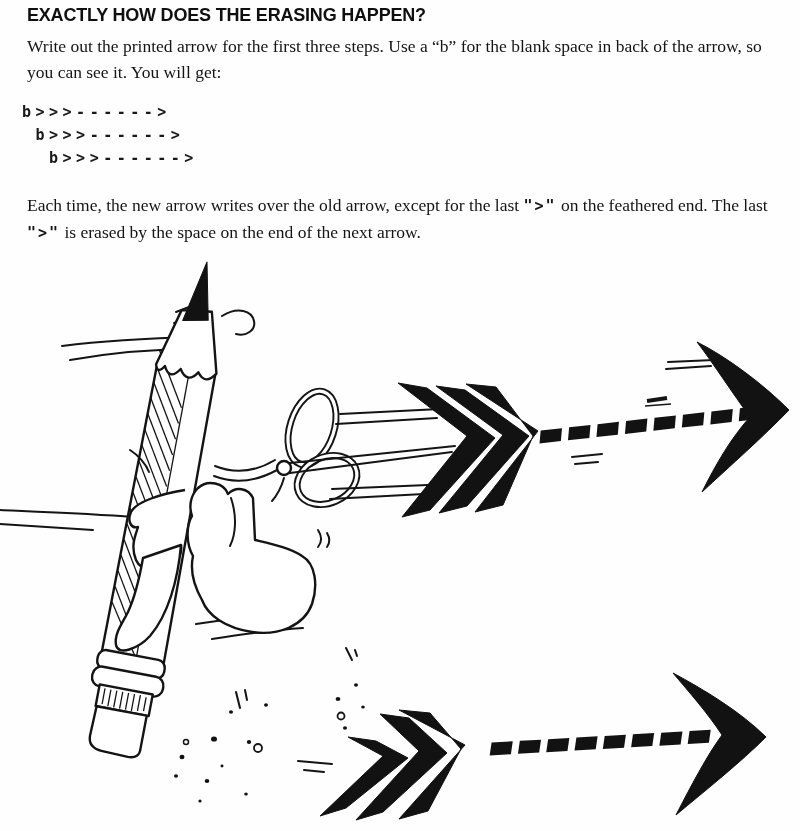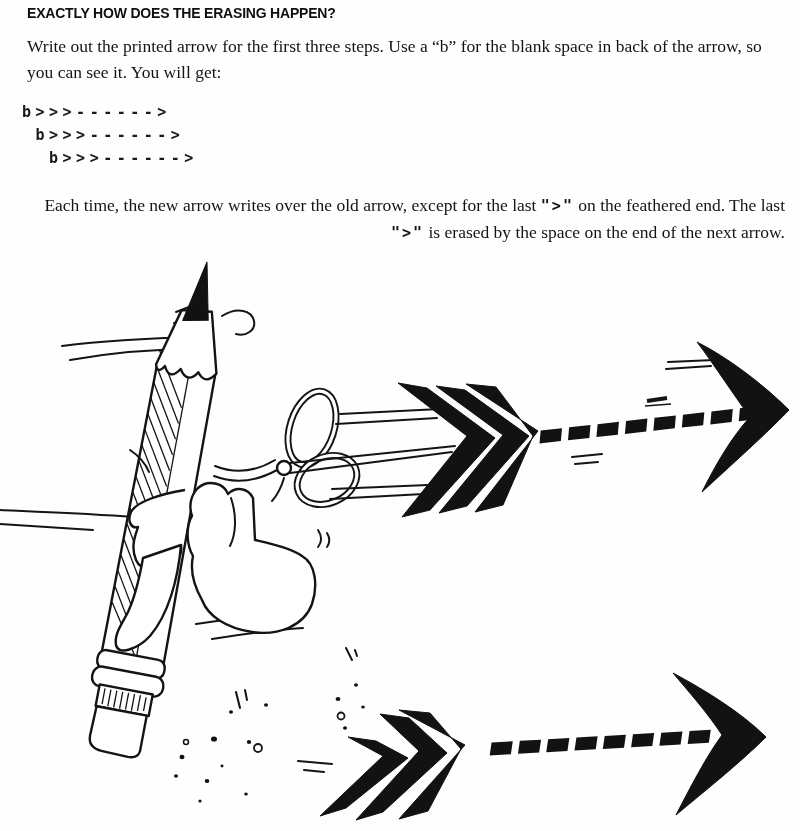--- a/index.html
+++ b/index.html
@@ -1,28 +1,28 @@
 <!DOCTYPE html>
 <html><head>
 <meta charset="utf-8">
 <style>
   html,body{margin:0;padding:0;}
   body{width:800px;height:831px;position:relative;background:#fdfdfc;overflow:hidden;}
   .page{position:absolute;inset:0;background:#fefefe;color:#131313;}
   .heading{
     position:absolute;left:27px;top:5px;width:760px;
     font-family:"Liberation Sans",sans-serif;font-weight:bold;
-    font-size:14px;letter-spacing:-0.2px;color:#0f0f0f;
+    font-size:18px;letter-spacing:-0.2px;color:#0f0f0f;
   }
   .para{
     position:absolute;left:27px;width:758px;
     font-family:"Liberation Serif",serif;font-size:17.5px;line-height:26px;color:#141414;
   }
   .para1{top:33px;}
-  .para2{top:192px;text-align:right;}
+  .para2{top:192px;}
   .mono-inline{
     font-family:"DejaVu Sans Mono",monospace;font-size:15px;letter-spacing:2px;font-weight:600;
   }
   .code{
     position:absolute;left:22px;top:101px;
     font-family:"DejaVu Sans Mono",monospace;font-size:15px;font-weight:600;
     letter-spacing:4.5px;line-height:23px;color:#1a1a1a;
   }
   .code-line{white-space:pre;}
   .illustration{position:absolute;left:0;top:255px;width:800px;height:576px;}

